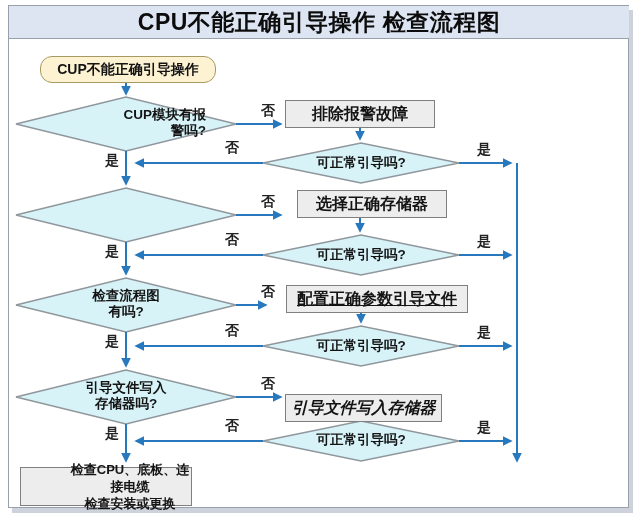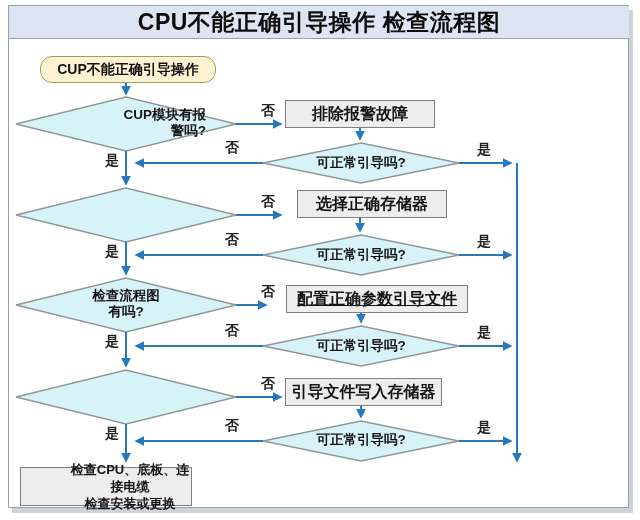--- a/index.html
+++ b/index.html
@@ -86,30 +86,32 @@
       <path class="arrow" marker-end="url(#ah)" d="M459,441 L511,441"></path>
       <path class="arrow" marker-end="url(#ah)" d="M517,163 L517,461"></path>
     </g>
   </svg>
 
   <div class="node terminal" style="left:40px; top:56px; width:176px; height:27px;">CUP不能正确引导操作</div>
 
   <div class="node action" style="left:285px; top:100px; width:150px; height:28px;">排除报警故障</div>
   <div class="node action" style="left:285px; top:190px; width:150px; height:28px;margin-left:12px;">选择正确存储器</div>
   <div class="node action" style="left:286px; top:285px; width:182px; height:28px;text-decoration:underline;">配置正确参数引导文件</div>
-  <div class="node action" style="left:285px; top:378px; width:157px; height:28px;">引导文件写入存储器</div>
+  <div class="node action" style="left:285px; top:394px; width:157px; height:28px;font-style:italic;">引导文件写入存储器</div>
 
   <div class="node action multiline" style="left:20px; top:467px; width:172px; height:39px;">检查CPU、底板、连接电缆
 检查安装或更换</div>
 
 
   <div class="dlabel" style="left:46px; top:107px; width:160px;text-align:right;">CUP模块有报
 警吗?</div>
   <div class="dlabel" style="left:46px; top:288px; width:160px;">检查流程图
 有吗?</div>
+  <div class="dlabel" style="left:46px; top:380px; width:160px;">引导文件写入
+存储器吗?</div>
 
   <div class="dlabel" style="left:281px; top:155px; width:160px;">可正常引导吗?</div>
   <div class="dlabel" style="left:281px; top:247px; width:160px;">可正常引导吗?</div>
   <div class="dlabel" style="left:281px; top:338px; width:160px;">可正常引导吗?</div>
   <div class="dlabel" style="left:281px; top:432px; width:160px;">可正常引导吗?</div>
 
   <div class="elabel" style="left:256px; top:102px;">否</div>
   <div class="elabel" style="left:256px; top:193px;">否</div>
   <div class="elabel" style="left:256px; top:283px;">否</div>
   <div class="elabel" style="left:256px; top:375px;">否</div>

